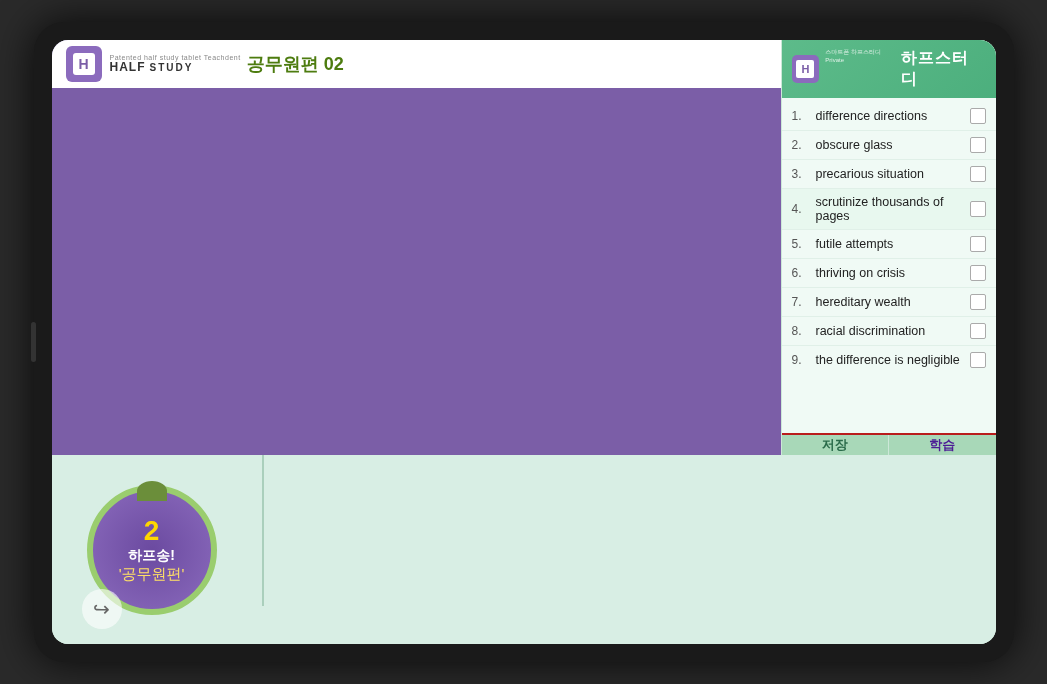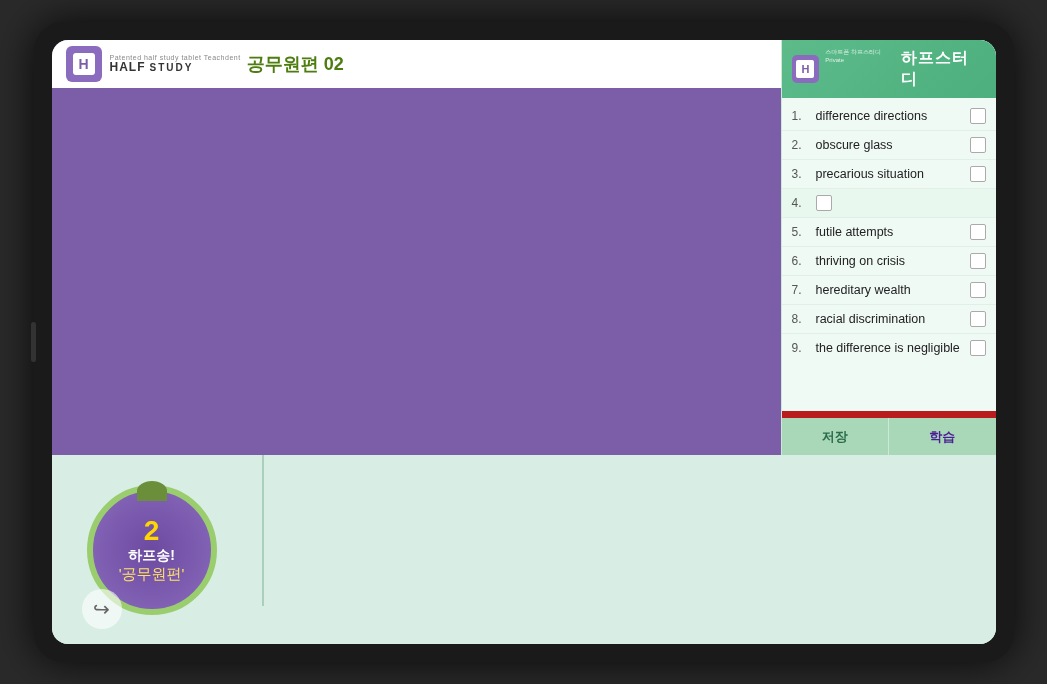--- a/index.html
+++ b/index.html
@@ -232,22 +232,22 @@
       flex-shrink: 0;
     }
 
     
     .checklist-item.highlighted {
       background: #e8f8ef;
     }
 
     .sidebar-footer {
       display: flex;
-      height: 44px;
-      border-top: 7px solid #b91c1c;
+      height: 22px;
+      border-top: 2px solid #b91c1c;
     }
 
     .footer-btn {
       flex: 1;
       display: flex;
       align-items: center;
       justify-content: center;
       font-size: 13px;
       font-weight: 600;
       cursor: pointer;
@@ -439,20 +439,21 @@
               <span class="item-text">obscure glass</span>
               <div class="item-checkbox"></div>
             </div>
             <div class="checklist-item">
               <span class="item-number">3.</span>
               <span class="item-text">precarious situation</span>
               <div class="item-checkbox"></div>
             </div>
             <div class="checklist-item highlighted">
               <span class="item-number">4.</span>
+              <span class="item-text">scrutinize thousands of pages</span>
               <div class="item-checkbox"></div>
             </div>
             <div class="checklist-item">
               <span class="item-number">5.</span>
               <span class="item-text">futile attempts</span>
               <div class="item-checkbox"></div>
             </div>
             <div class="checklist-item">
               <span class="item-number">6.</span>
               <span class="item-text">thriving on crisis</span>

